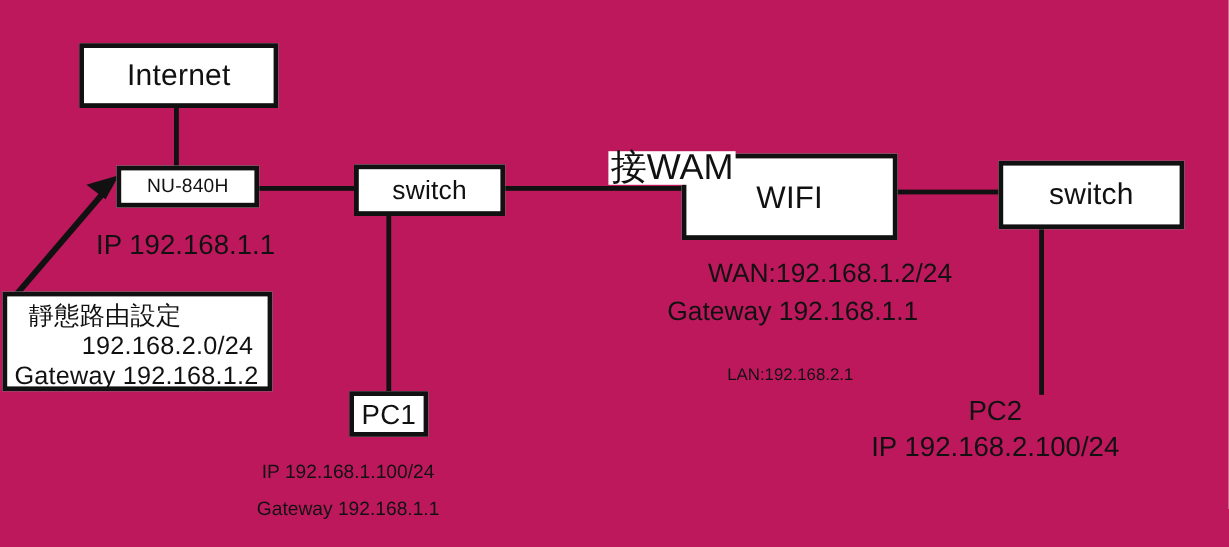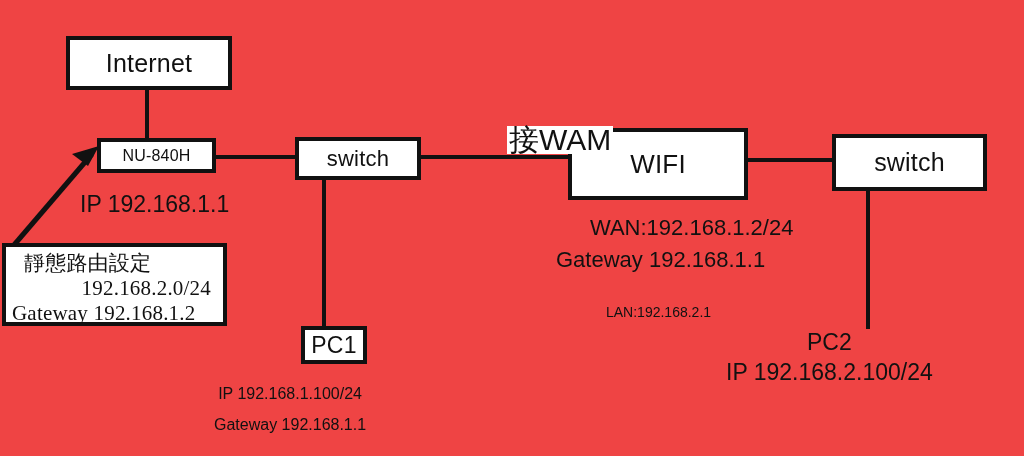--- a/index.html
+++ b/index.html
@@ -8,21 +8,21 @@
     padding: 0;
     background: #ffffff;
   }
   body {
     font-family: "Liberation Sans", "DejaVu Sans", sans-serif;
   }
   #canvas {
     position: relative;
     width: 1024px;
     height: 456px;
-    background: #ef4444;
+    background: #be185d;
     overflow: hidden;
   }
   
   .node-box {
     position: absolute;
     box-sizing: border-box;
     background: #ffffff;
     border: 4px solid #111111;
     display: flex;
     align-items: center;
@@ -33,34 +33,33 @@
     z-index: 3;
   }
   .node-label {
     line-height: 1;
   }
   #box-internet   { left: 66px;  top: 36px;  width: 166px; height: 54px;  font-size: 25px; }
   #box-router     { left: 97px;  top: 138px; width: 119px; height: 35px;  font-size: 16px; border-width: 4px; }
   #box-switch1    { left: 295px; top: 137px; width: 126px; height: 43px;  font-size: 22px; }
   #box-wifi       { left: 568px; top: 128px; width: 180px; height: 72px;  font-size: 26px; }
   #box-switch2    { left: 832px; top: 134px; width: 155px; height: 57px;  font-size: 25px; }
-  #box-pc1        { left: 301px; top: 326px; width: 66px;  height: 38px;  font-size: 23px; }
+  #box-pc1        { left: 291px; top: 326px; width: 66px;  height: 38px;  font-size: 23px; }
   #box-staticroute{
     left: 2px;  top: 243px; width: 225px; height: 83px;
     border-width: 4px;
     display: block;
     padding: 4px 6px 0 6px;
   }
   
   .sr-line {
     font-size: 21px;
     line-height: 25px;
     color: #111111;
     white-space: nowrap;
-    font-family: Liberation Serif, serif;
   }
   .sr-line-1 { text-align: left;   padding-left: 12px; }
   .sr-line-2 { text-align: right;  padding-right: 6px; }
   .sr-line-3 { text-align: left;   padding-left: 0px; }
 
   
   .line-h, .line-v {
     position: absolute;
     background: #111111;
     z-index: 1;

